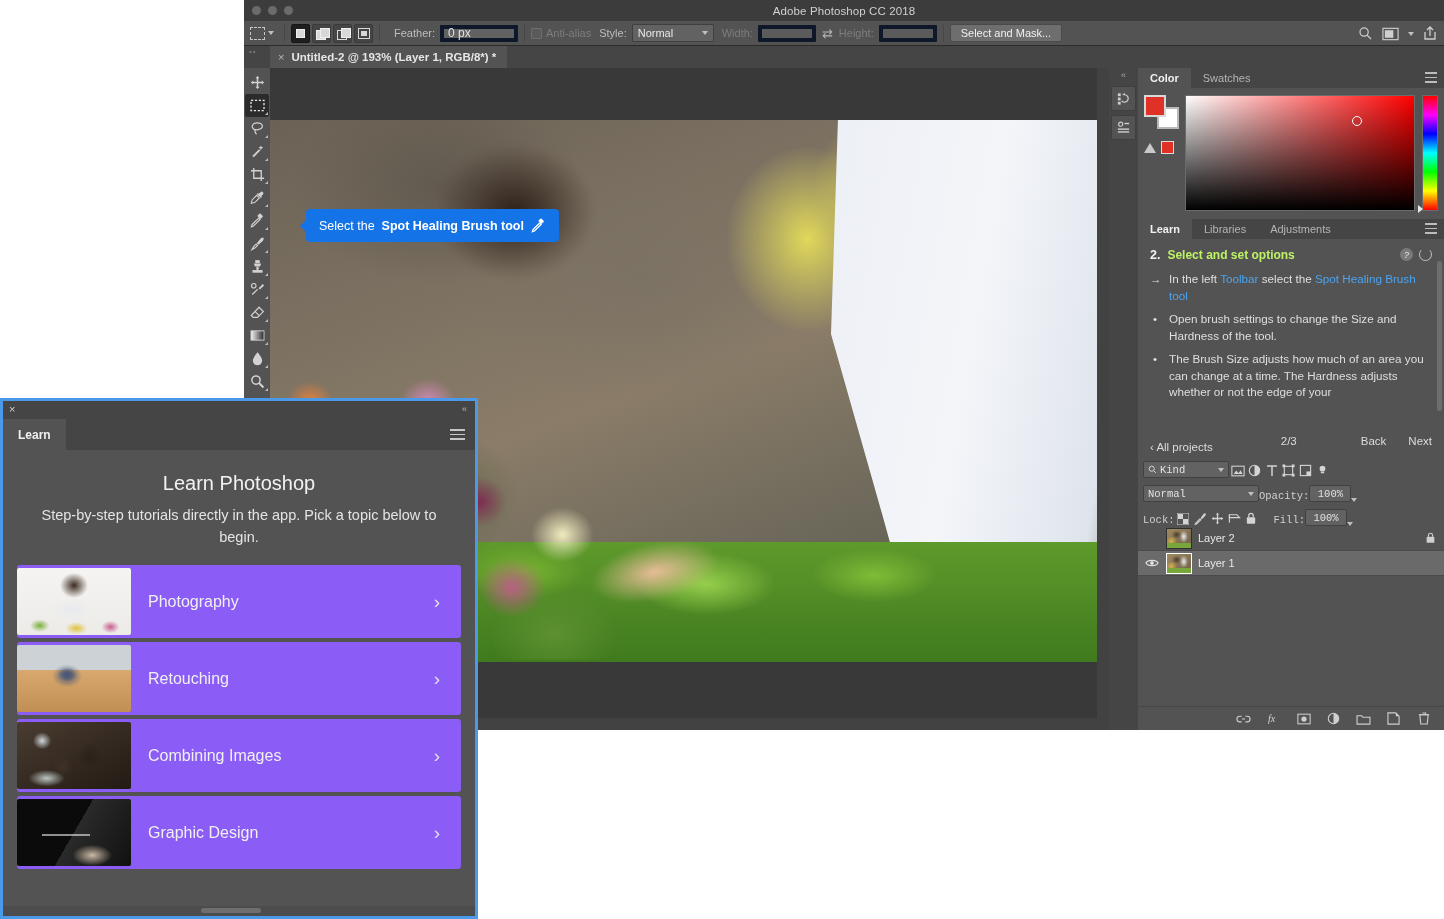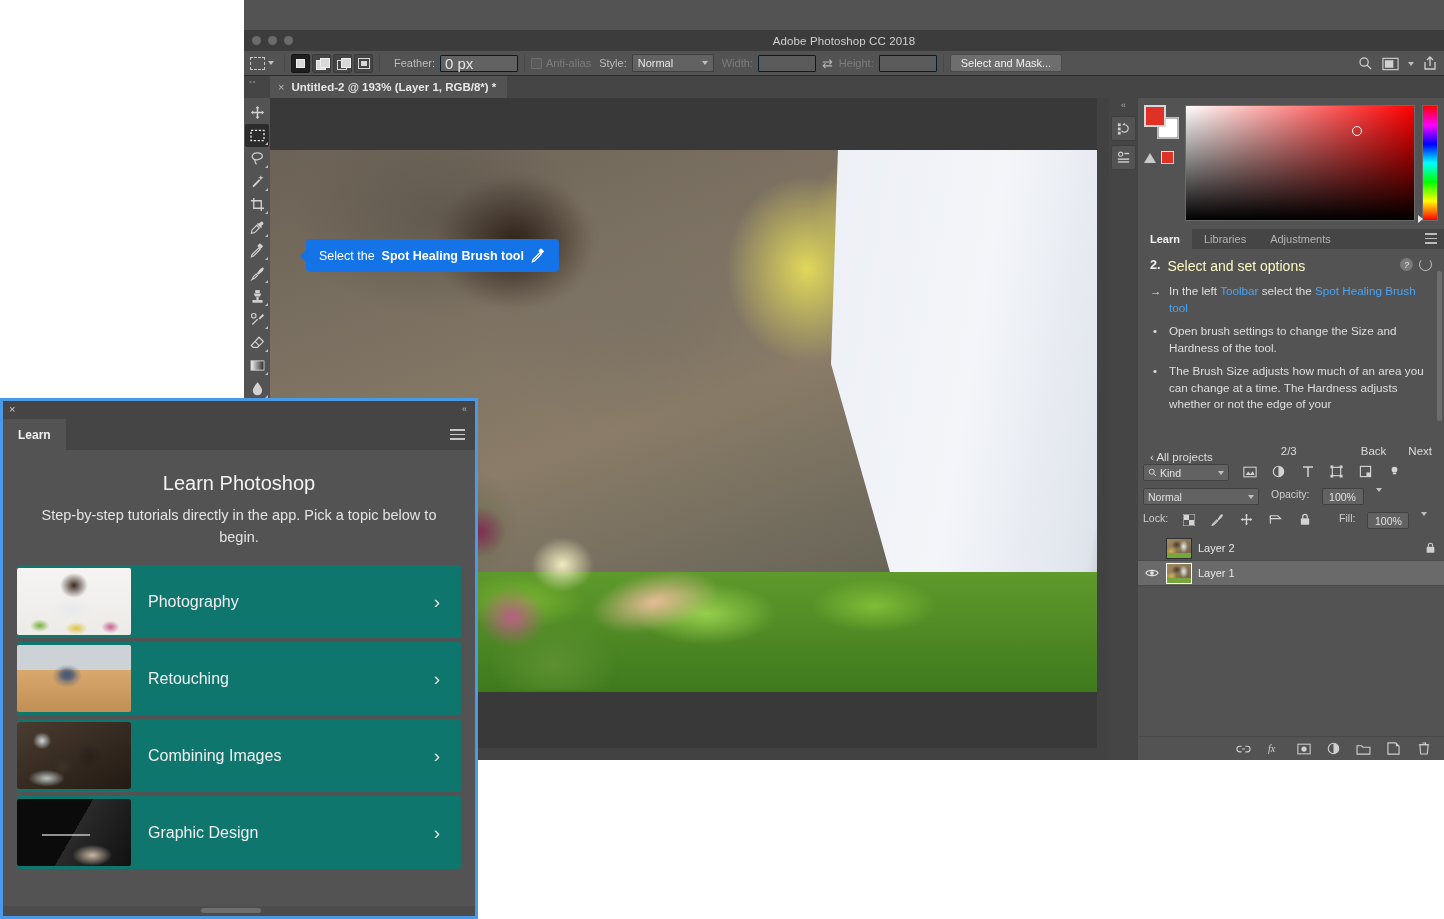--- a/index.html
+++ b/index.html
@@ -6,21 +6,21 @@
   html,body { width:1444px; height:919px; overflow:hidden; background:#ffffff;
     font-family:"Liberation Sans", sans-serif; }
 
   #root { position:relative; width:1444px; height:919px; background:#fff; }
 
   
   .ps-window { position:absolute; left:244px; top:0; width:1200px; height:730px;
     background:#535353; }
 
   .titlebar { position:relative; height:21px; background:#3c3c3c;
-    display:flex; align-items:center; justify-content:center;margin-top:30px; }
+    display:flex; align-items:center; justify-content:center; }
   .title-text { color:#d0d0d0; font-size:11.5px; letter-spacing:.1px; }
   .traffic { position:absolute; left:8px; top:0; height:21px; display:flex;
     align-items:center; gap:7px; }
   .dot { width:9px; height:9px; border-radius:50%; background:#6b6b6b; }
 
   
   .optionsbar { height:25px; background:#535353; display:flex; align-items:center;
     padding-left:2px; position:relative; border-bottom:1px solid #2b2b2b; }
   .opt-sep { width:1px; height:18px; background:#474747; margin:0 6px; }
   .tool-preset { display:flex; align-items:center; gap:3px; padding:0 4px; }
@@ -38,22 +38,22 @@
   .sq2:before{left:0;top:2px}.sq2:after{left:4px;top:0}
   .sq3 { position:relative; width:12px;height:10px; }
   .sq3:before { content:""; position:absolute; left:0;top:2px;width:8px;height:8px;
     border:1px solid #d8d8d8; }
   .sq3:after { content:""; position:absolute; left:4px;top:0;width:8px;height:8px;
     background:#d8d8d8;border:1px solid #f0f0f0; }
   .sq4 { position:relative; width:12px;height:11px; border:1px solid #d8d8d8;}
   .sq4:after{content:"";position:absolute;left:2px;top:2px;width:6px;height:5px;background:#d8d8d8;}
   .opt-label { color:#bdbdbd; font-size:11px; margin:0 5px 0 8px; }
   .opt-label.dim { color:#7d7d7d; }
-  .opt-input { height:17px; background:#626262; border:1px solid #0f172a; border-radius:1px;
-    color:#e3e3e3; font-size:15px; padding:0 4px; display:flex; align-items:center; }
+  .opt-input { height:17px; background:#626262; border:4px solid #0f172a; border-radius:1px;
+    color:#e3e3e3; font-size:12px; padding:0 4px; display:flex; align-items:center; }
   .opt-input.dim { color:#8a8a8a; background:#5b5b5b; }
   .opt-select { height:18px; background:#626262; border:1px solid #3f3f3f; border-radius:1px;
     color:#e8e8e8; font-size:11px; padding:0 5px; display:flex; align-items:center;
     justify-content:space-between; gap:12px; }
   .opt-check { width:11px;height:11px;border:1px solid #6e6e6e;background:#5a5a5a;
     margin-right:4px; border-radius:1px;}
   .swap-icon { color:#b5b5b5; font-size:13px; margin:0 6px; }
   .btn-mask { height:18px; background:#6e6e6e; border:1px solid #4a4a4a; border-radius:2px;
     color:#f0f0f0; font-size:11px; padding:0 10px; display:flex; align-items:center; }
   .opt-right { position:absolute; right:7px; top:0; height:25px; display:flex;
@@ -186,21 +186,21 @@
     background:linear-gradient(to bottom,#ff0000,#ff00ff,#0000ff,#00ffff,#00ff00,#ffff00,#ff0000); }
   .hue-marker { position:absolute; left:-5px; bottom:-3px; width:0;height:0;
     border-top:4px solid transparent;border-bottom:4px solid transparent;
     border-left:5px solid #e8e8e8; }
 
   
   .learn-panel { background:#535353; position:relative; padding:9px 12px 0 12px;
     height:215px; }
   .learn-head { display:flex; align-items:flex-start; gap:7px; }
   .learn-step-num { color:#f2f2f2; font-size:12.5px; font-weight:bold; }
-  .learn-step-title { color:#fef9c3; font-size:14px; font-weight:normal; flex:1; }
+  .learn-step-title { color:#bef264; font-size:12px; font-weight:bold; flex:1; }
   .learn-head-icons { display:flex; gap:6px; align-items:center; }
   .circ-ico { width:13px;height:13px;border-radius:50%;background:#7a7a7a;color:#e8e8e8;
     font-size:9px; display:flex;align-items:center;justify-content:center; }
   .reset-ico { width:13px;height:13px;border:1.5px solid #bdbdbd;border-radius:50%;
     border-top-color:transparent; }
   .learn-list { margin-top:9px; }
   .learn-li { display:flex; gap:9px; margin-bottom:7px; }
   .li-mark { color:#e0e0e0; font-size:11.5px; width:10px; flex:none; text-align:center;
     line-height:16px; }
   .li-text { color:#dfdfdf; font-size:11.7px; line-height:16.5px; }
@@ -209,22 +209,22 @@
     display:flex; align-items:center; padding:0 12px; color:#dcdcdc; font-size:11.5px; }
   .lf-all { flex:none;margin-top:12px; }
   .lf-count { margin-left:auto; }
   .lf-back { margin-left:64px; }
   .lf-next { margin-left:22px; }
   .learn-scroll { position:absolute; right:2px; top:22px; width:5px; height:150px;
     background:#6d6d6d; border-radius:3px; }
 
   
   .layers-panel { flex:1; background:#535353; display:flex; flex-direction:column; }
-  .layers-rows { height:24px; display:flex; align-items:flex-start; gap:12px;
-    padding:0 5px; }
+  .layers-rows { height:24px; display:flex; align-items:flex-end; gap:0;
+    padding:0 5px;font-family:Liberation Mono, monospace; }
   .pill { height:17px; background:#626262; border:1px solid #414141; border-radius:2px;
     color:#e2e2e2; font-size:10.5px; display:flex; align-items:center; padding:0 4px;
     gap:4px; }
   .ico-btn { width:17px; height:15px; display:flex; align-items:center; justify-content:center; }
   .lock-label { color:#cfcfcf; font-size:10.5px; }
   .layer-list { flex:1; background:#535353; }
   .layer-row { height:25px; display:flex; align-items:center; padding:0 8px 0 5px;
     gap:6px; border-bottom:1px solid #4a4a4a; }
   .layer-row.selected { background:#6a6a6a; }
   .eye-slot { width:17px; display:flex; justify-content:center; }
@@ -255,21 +255,21 @@
   .lw-tab { padding:0 15px; display:flex; align-items:center; font-size:12px;
     color:#f0f0f0; font-weight:bold; background:#535353; }
   .lw-menu { position:absolute; right:10px; top:10px; width:15px; height:11px;
     display:flex; flex-direction:column; justify-content:space-between; }
   .lw-menu i { height:1.8px; background:#c6c6c6; }
   .lw-body { padding:22px 14px 0 14px; }
   .lw-h1 { text-align:center; color:#f2f2f2; font-size:20px; font-weight:normal; }
   .lw-sub { text-align:center; color:#e4e4e4; font-size:14.5px; line-height:22px;
     margin-top:9px; padding:0 12px; }
   .lw-cards { margin-top:17px; display:flex; flex-direction:column; gap:4px; }
-  .lw-card { height:73px; background:#0f766e; border-radius:3px; display:flex;
+  .lw-card { height:73px; background:#8b5cf6; border-radius:3px; display:flex;
     align-items:center; position:relative; overflow:visible; }
   .lw-thumb { width:114px; height:67px; margin-left:-0px; flex:none; border-radius:2px;
     overflow:hidden; position:relative; background:#777; }
   .lw-card-label { color:#f0f0f0; font-size:16px; margin-left:17px; flex:1; }
   .lw-chev { margin-right:21px; color:#e2e2e2; font-size:19px; }
   .th-photo { position:absolute; inset:0; background:
       radial-gradient(ellipse 20px 18px at 50% 26%, #3b2a20, transparent 70%),
       radial-gradient(ellipse 30px 16px at 48% 62%, #e8eaee, transparent 70%),
       radial-gradient(ellipse 14px 9px at 20% 86%, #7ab03a, transparent 70%),
       radial-gradient(ellipse 16px 9px at 52% 90%, #e0c23e, transparent 70%),
@@ -513,20 +513,29 @@
               <circle cx="5" cy="4.5" r="2.2" fill="none" stroke="#cfcfcf" stroke-width="1.2"></circle>
               <rect x="9" y="3" width="5" height="1.5" fill="#cfcfcf"></rect>
               <rect x="2" y="9" width="12" height="1.5" fill="#cfcfcf"></rect>
               <rect x="2" y="12" width="12" height="1.5" fill="#cfcfcf"></rect>
             </svg>
         </div>
       </div>
 
       <div class="right-dock">
 
+        <div class="panel-tabs">
+          <div class="ptab active">Color</div>
+          <div class="ptab">Swatches</div>
+          <div class="pmenu">
+              <i></i>
+              <i></i>
+              <i></i>
+            </div>
+        </div>
         <div class="color-panel">
           <div class="swatch-col">
             <div class="fg-bg">
               <span class="bg"></span>
               <span class="fg"></span>
             </div>
             <div class="warn-row">
               <span class="warn-tri"></span>
               <span class="warn-sw"></span>
             </div>

